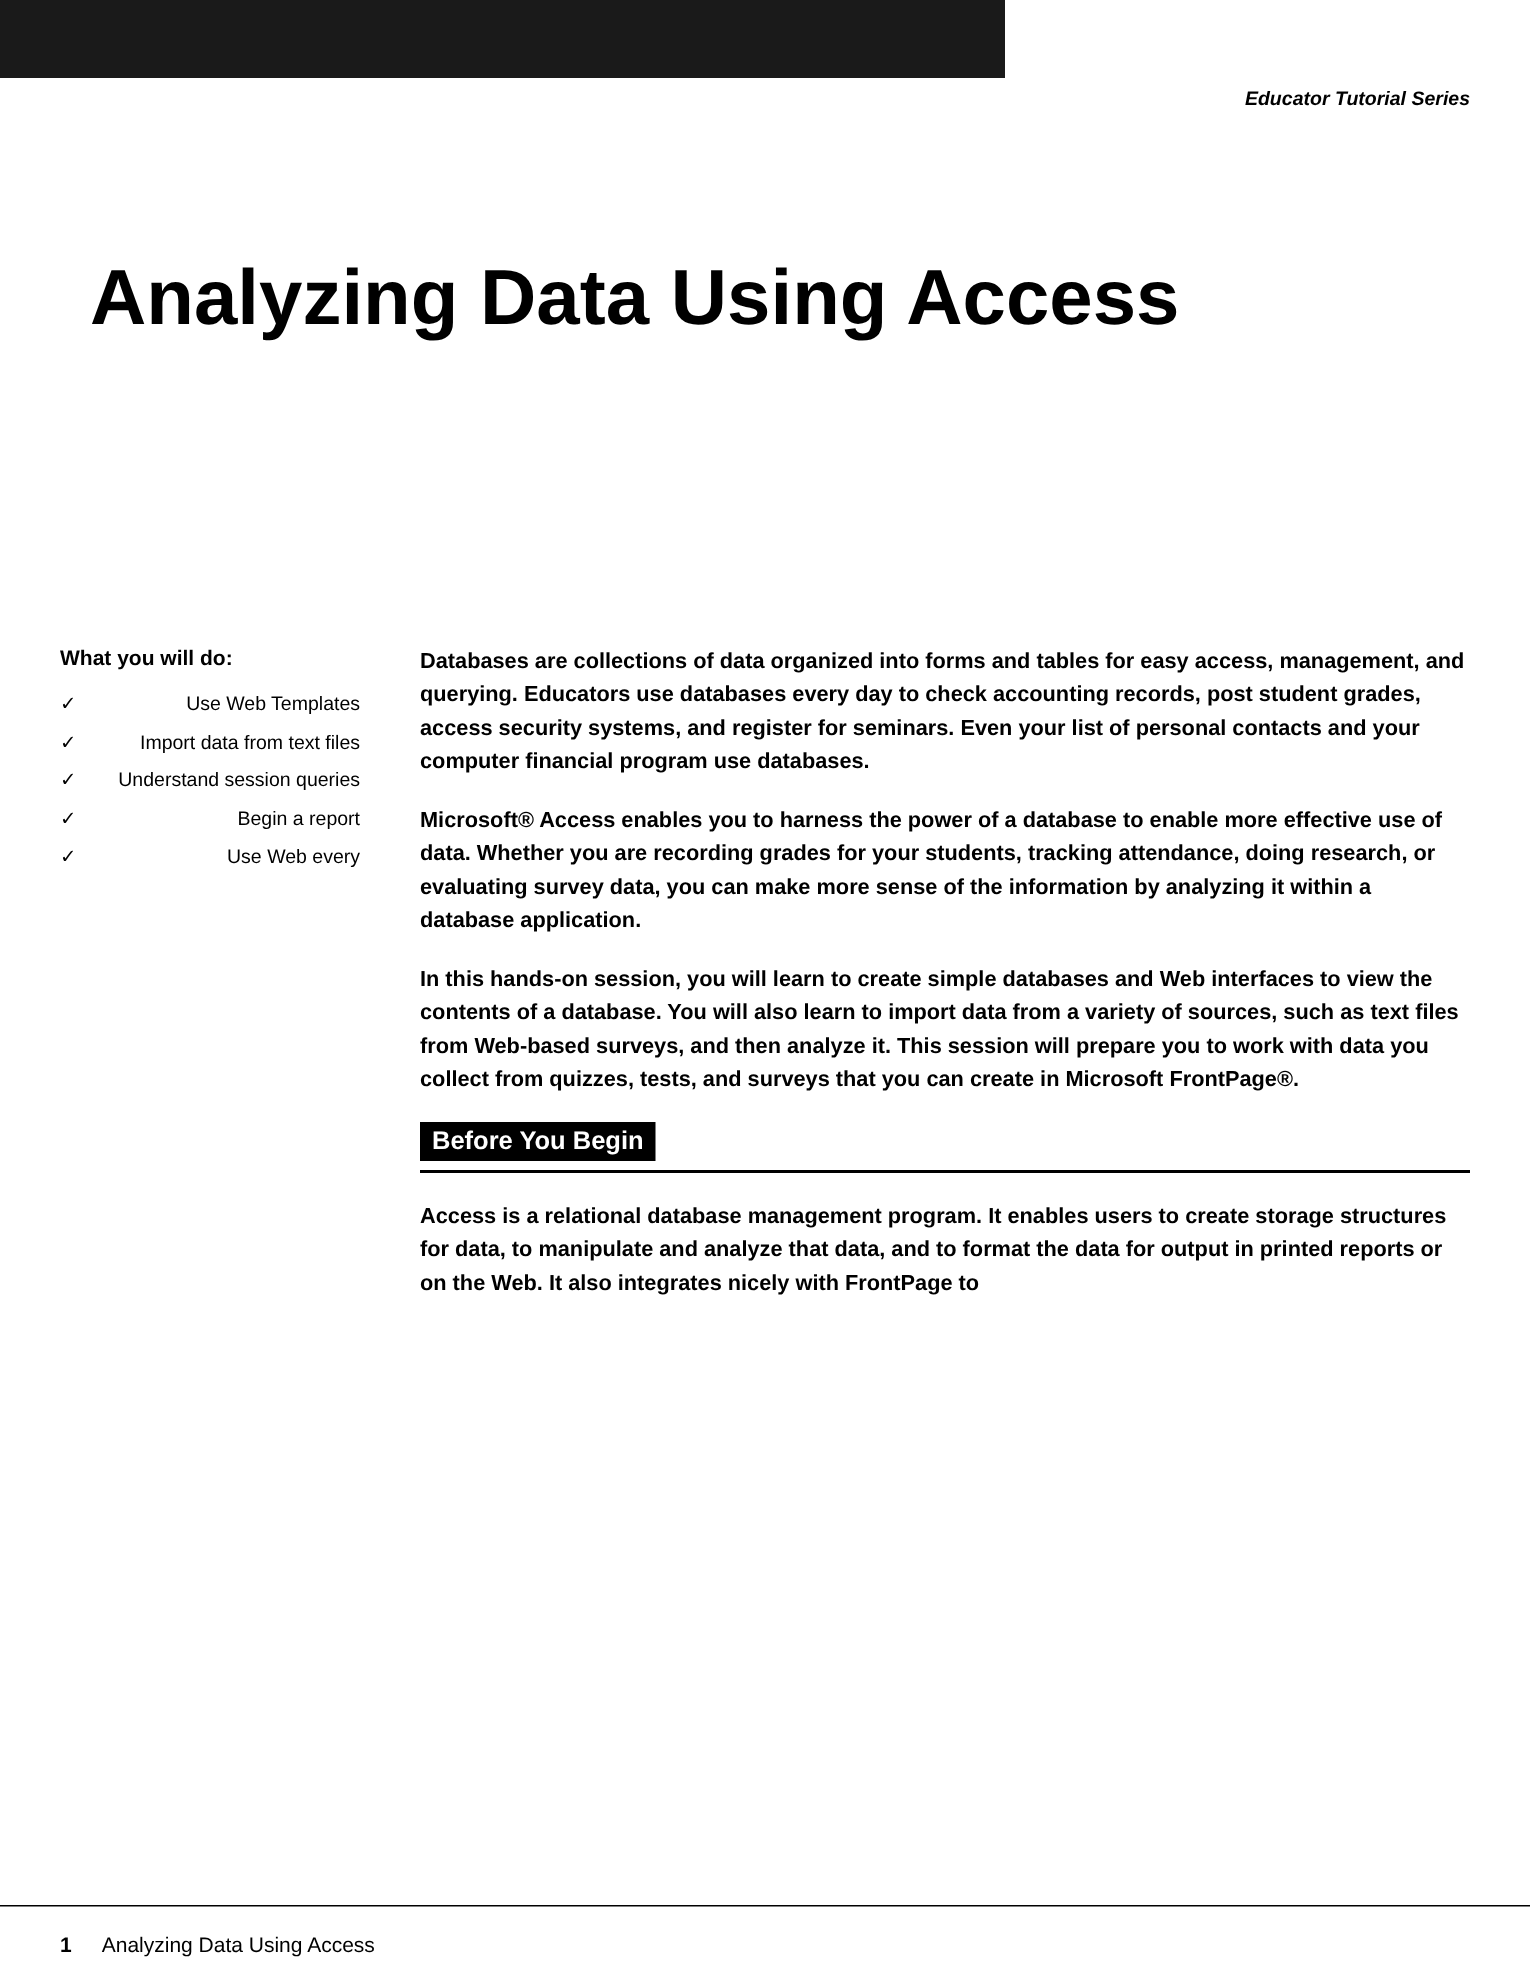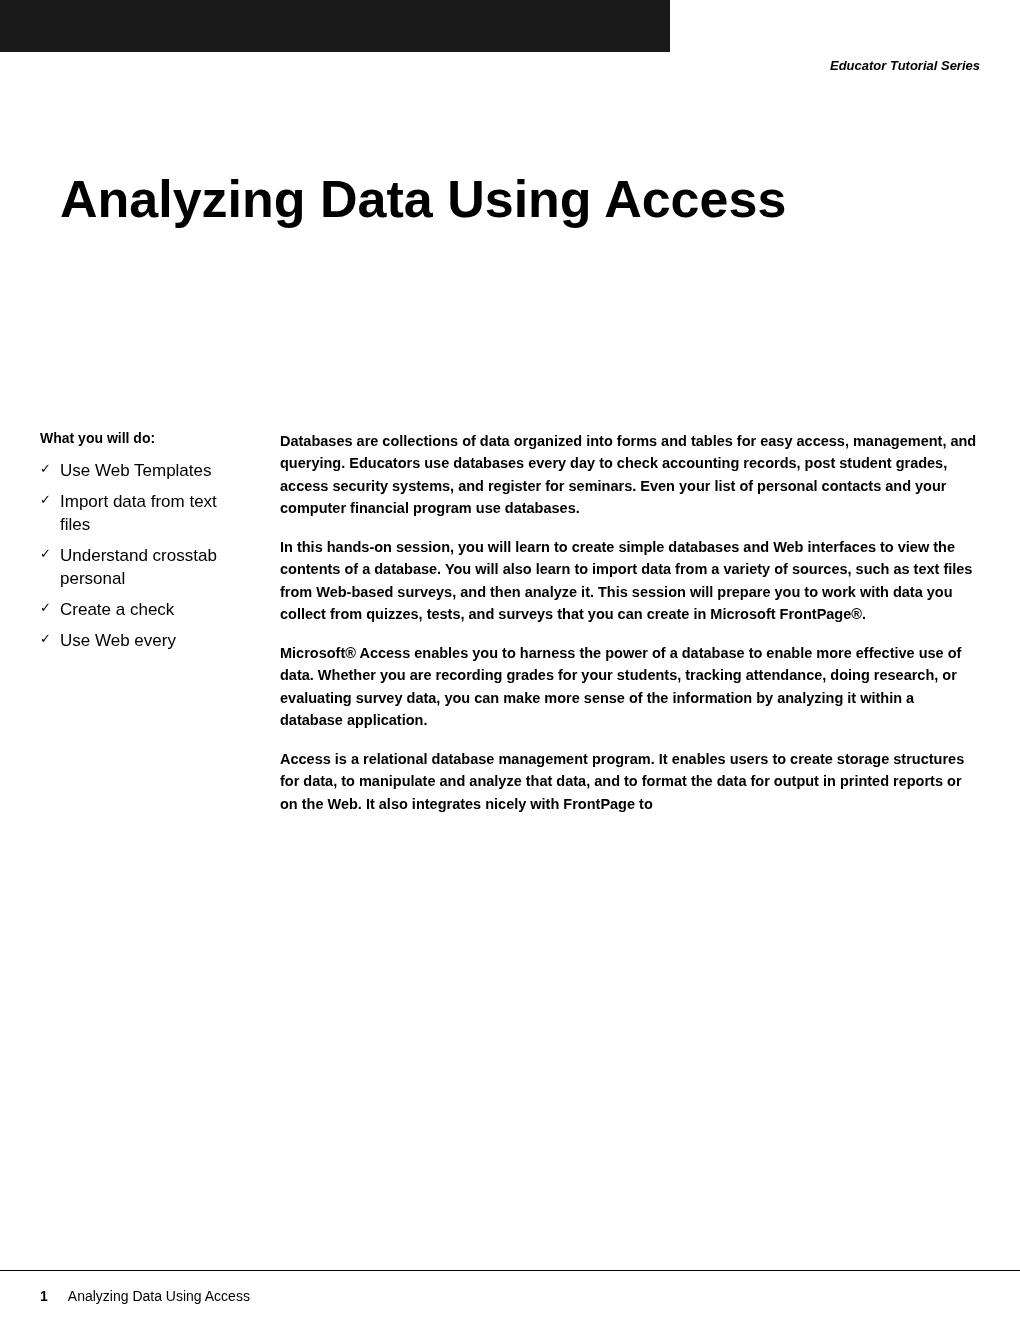--- a/index.html
+++ b/index.html
@@ -73,25 +73,26 @@
       font-weight: bold;
       margin-bottom: 14px;
     }
 
     .checklist {
       list-style: none;
       padding: 0;
     }
 
     .checklist li {
-      font-size: 17px;
+      font-size: 13px;
       margin-bottom: 8px;
       padding-left: 20px;
       position: relative;
       line-height: 1.35;
+      text-align: right;
     }
 
     .checklist li::before {
       content: "✓";
       position: absolute;
       left: 0;
       top: 0;
       font-size: 13px;
     }
 
@@ -165,36 +166,39 @@
   <div class="left-column">
     <div class="what-you-will-do-label">What you will do:</div>
     <ul class="checklist">
       <li>
         <span>Use Web Templates</span>
       </li>
       <li>
         <span>Import data from text files</span>
       </li>
       <li>
-        <span>Understand crosstab personal</span>
-      </li>
-      <li>
-        <span>Create a check</span>
+        <span>Understand session queries</span>
+      </li>
+      <li>
+        <span>Begin a report</span>
       </li>
       <li>
         <span>Use Web every</span>
       </li>
     </ul>
   </div>
 
   <div class="right-column">
     <p>Databases are collections of data organized into forms and tables for easy access, management, and querying. Educators use databases every day to check accounting records, post student grades, access security systems, and register for seminars. Even your list of personal contacts and your computer financial program use databases.</p>
+    <p>Microsoft® Access enables you to harness the power of a database to enable more effective use of data. Whether you are recording grades for your students, tracking attendance, doing research, or evaluating survey data, you can make more sense of the information by analyzing it within a database application.</p>
     <p>In this hands-on session, you will learn to create simple databases and Web interfaces to view the contents of a database. You will also learn to import data from a variety of sources, such as text files from Web-based surveys, and then analyze it. This session will prepare you to work with data you collect from quizzes, tests, and surveys that you can create in Microsoft FrontPage®.</p>
-    <p>Microsoft® Access enables you to harness the power of a database to enable more effective use of data. Whether you are recording grades for your students, tracking attendance, doing research, or evaluating survey data, you can make more sense of the information by analyzing it within a database application.</p>
-
+
+    <div class="section-heading-wrapper">
+      <span class="section-heading">Before You Begin</span>
+    </div>
     <p class="section-paragraph">Access is a relational database management program. It enables users to create storage structures for data, to manipulate and analyze that data, and to format the data for output in printed reports or on the Web. It also integrates nicely with FrontPage to</p>
   </div>
 
 </div>
 
 <div class="footer">
   <span class="footer-page-number">1</span>
   <span class="footer-title">Analyzing Data Using Access</span>
 </div>
 

